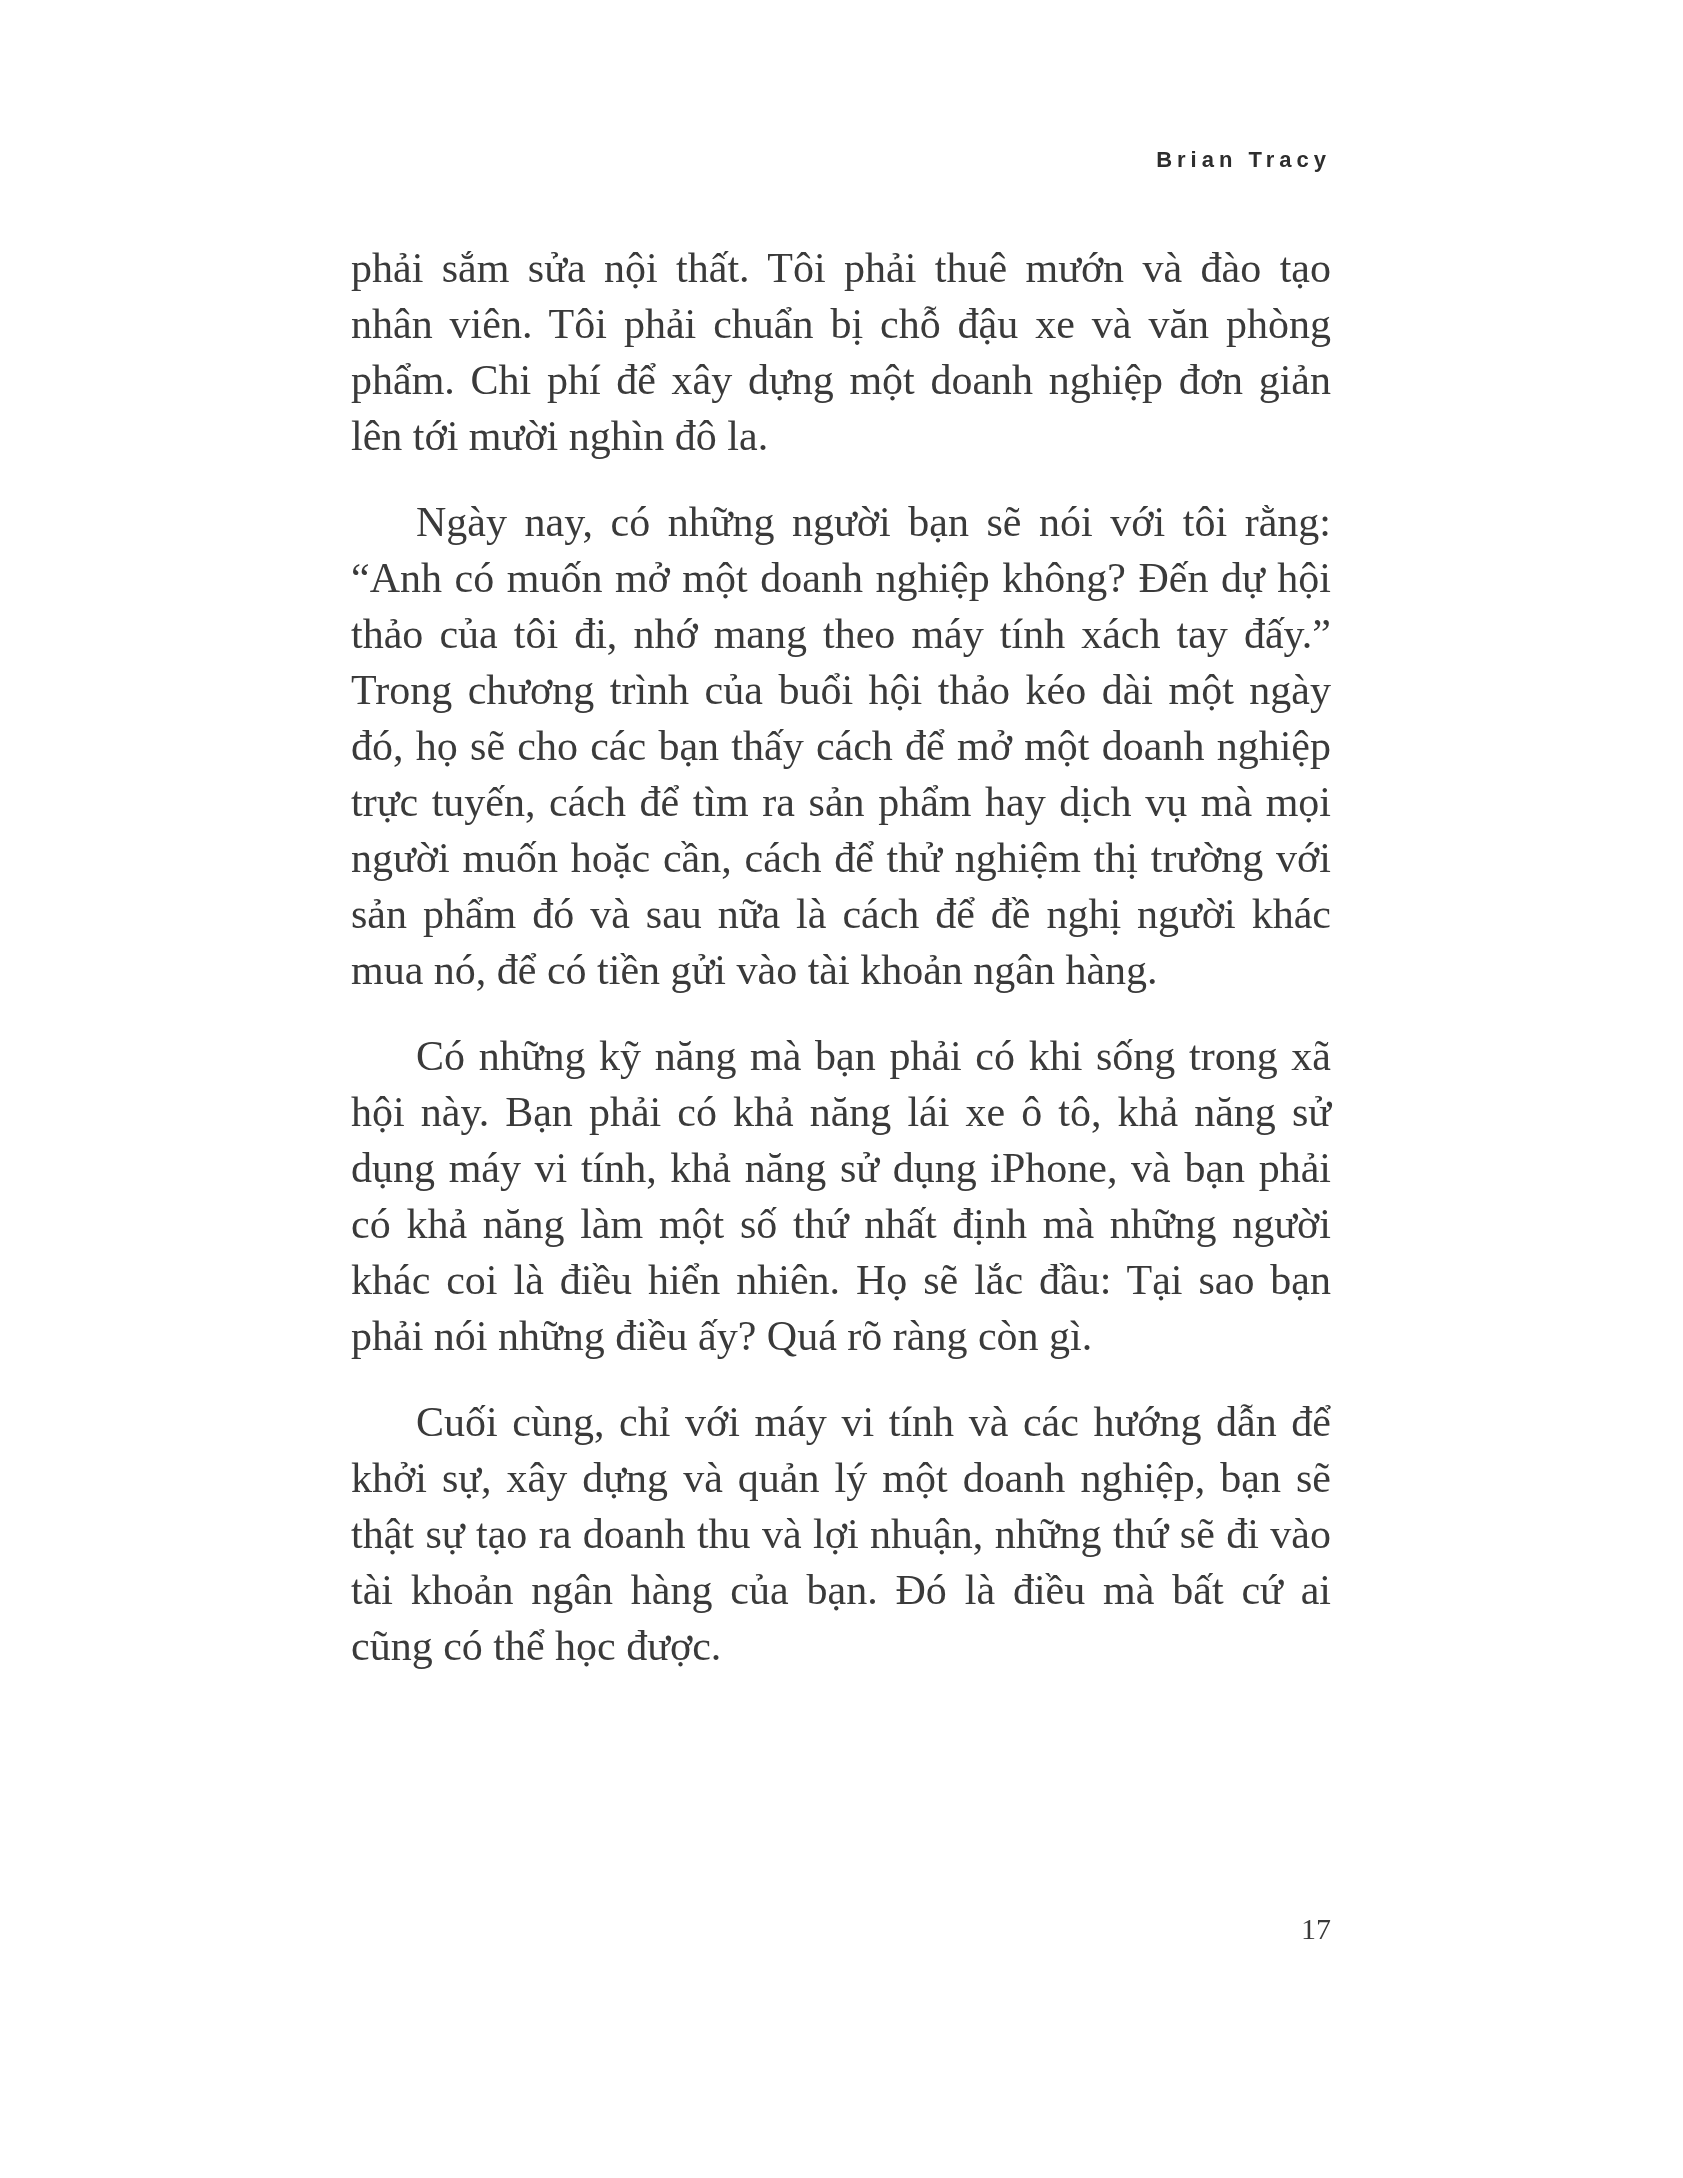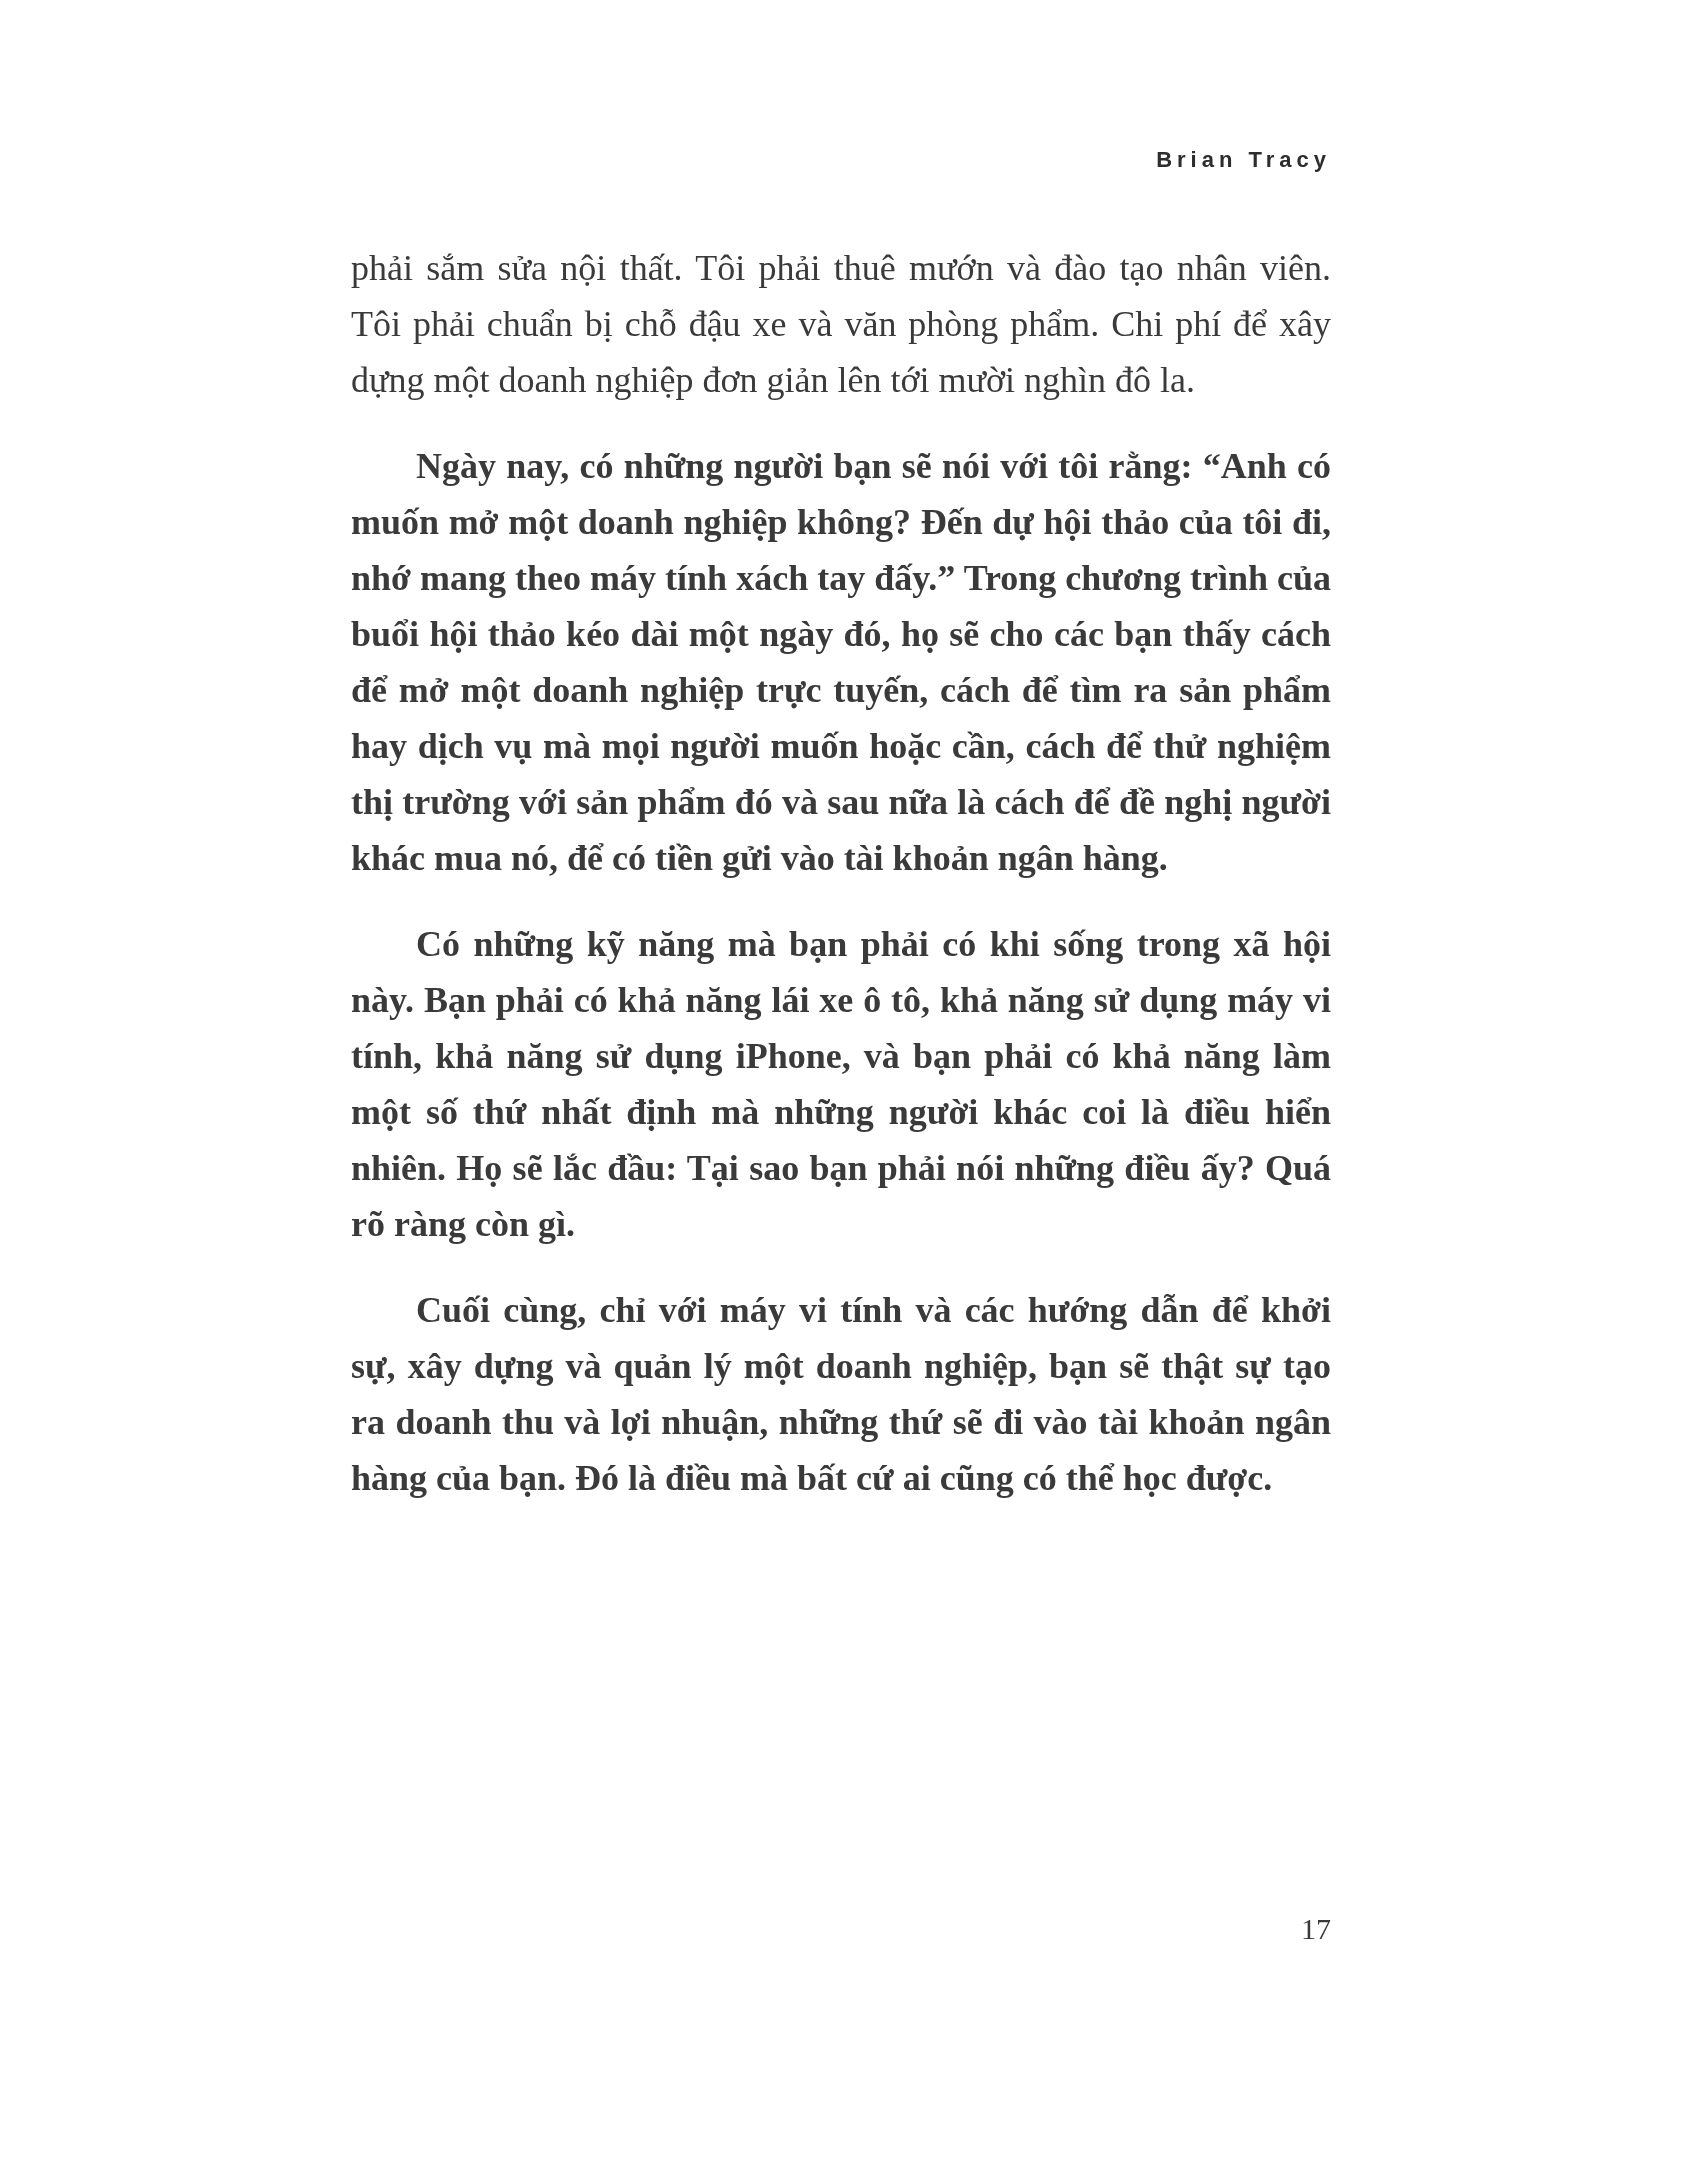--- a/index.html
+++ b/index.html
@@ -29,28 +29,27 @@
     color: #2d2d2d;
   }
   .text-block {
     position: absolute;
     left: 351px;
     top: 240px;
     width: 980px;
   }
   .text-block p {
     margin: 0 0 30px 0;
-    font-size: 36px;
+    font-size: 42px;
     line-height: 56px;
     text-align: justify;
     color: #3a3a3a;
   }
   .text-block p.indent {
     text-indent: 65px;
-    font-weight: bold;
   }
   .page-number {
     position: absolute;
     left: 351px;
     top: 1912px;
     width: 980px;
     text-align: right;
     font-size: 30px;
     color: #3a3a3a;
   }

